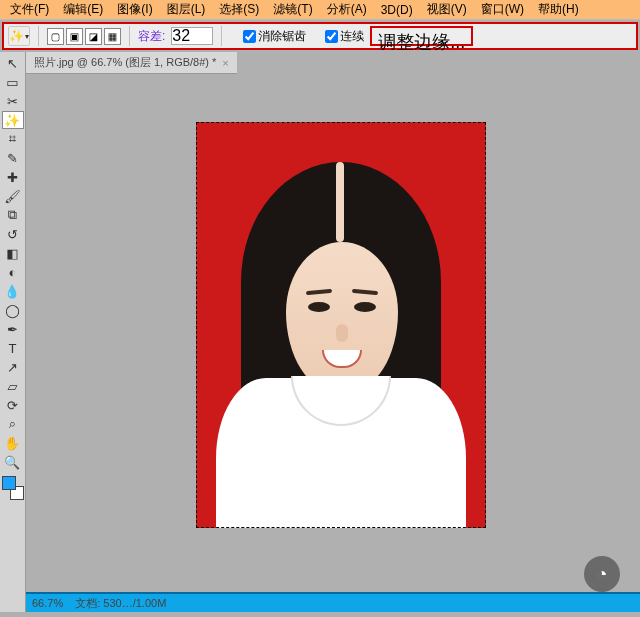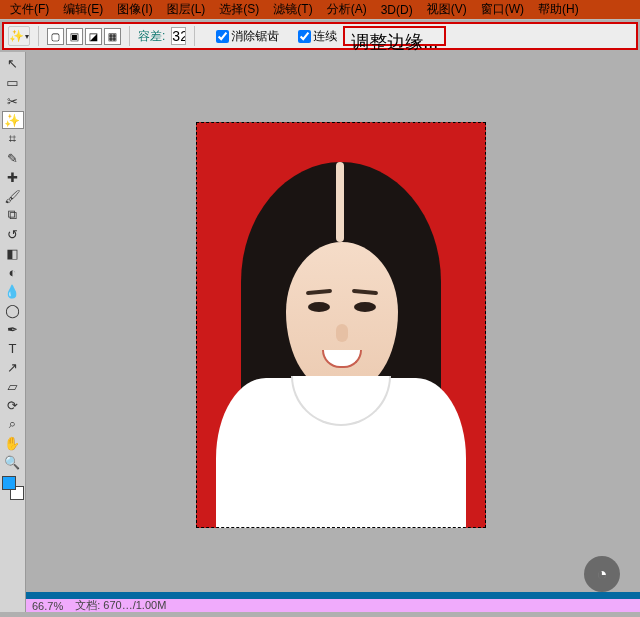--- a/index.html
+++ b/index.html
@@ -1,26 +1,26 @@
 <!DOCTYPE html>
 <html><head>
 <meta charset="utf-8">
 <style>
   * { margin: 0; padding: 0; box-sizing: border-box; }
   body { font-family: "Microsoft YaHei", SimSun, sans-serif; font-size: 12px; background: #b0b0b0; width: 640px; height: 617px; overflow: hidden; }
-  .menubar { background: #c2410c; border-bottom: 1px solid #bbb; height: 20px; display: flex; align-items: center; padding-left: 4px; gap: 2px; }
+  .menubar { background: #fdba74; border-bottom: 1px solid #bbb; height: 20px; display: flex; align-items: center; padding-left: 4px; gap: 2px; }
   .menubar span { padding: 2px 6px; cursor: default; }
   .options-bar { background: #ededed; border: 2px solid #d20000; height: 28px; display: flex; align-items: center; padding: 0 4px; gap: 6px; margin: 2px; }
   .tool-icon-btn { width: 22px; height: 20px; display: flex; align-items: center; justify-content: center; background: #ededed; border: 1px solid #c8c8c8; border-radius: 2px; }
   .tri { font-size: 8px; color: #333; margin-left: 1px; }
   .sep { width: 1px; height: 20px; background: #c0c0c0; margin: 0 2px; }
   .icon-group { display: flex; gap: 2px; }
   .mode-ico { width: 17px; height: 17px; border: 1px solid #888; background: #fff; display: flex; align-items: center; justify-content: center; font-size: 10px; }
-  .lbl { color: #0f766e; }
-  .tolerance-input { width: 15px; height: 18px; border: 1px solid #aaa; background: #fff; text-align: left; font-size: 14px; }
+  .lbl { color: #6d28d9; }
+  .tolerance-input { width: 42px; height: 18px; border: 1px solid #aaa; background: #fff; text-align: left; font-size: 16px; }
   .chk { display: flex; align-items: center; gap: 2px; padding-left: 13px; }
   .chk input { width: 13px; height: 13px; }
   .refine-btn { border: 2px solid #d20000; background: #eee; padding: 2px 6px; height: 20px; font-size: 18px; }
   .workspace { display: flex; height: 560px; }
   .toolbox { width: 26px; background: #d4d4d4; border-right: 1px solid #999; display: flex; flex-direction: column; align-items: center; padding-top: 2px; gap: 1px; }
   .tbx { width: 22px; height: 18px; display: flex; align-items: center; justify-content: center; font-size: 13px; color: #333; }
   .tbx.sel { background: #fff; border: 1px solid #888; }
   .swatches { margin-top: 4px; position: relative; width: 22px; height: 24px; }
   .sw-fg { position: absolute; top: 0; left: 0; width: 14px; height: 14px; background: #1aa3ff; border: 1px solid #444; }
   .sw-bg { position: absolute; bottom: 0; right: 0; width: 14px; height: 14px; background: #fff; border: 1px solid #444; }
@@ -36,21 +36,21 @@
   .eye { position: absolute; width: 22px; height: 10px; background: #2a1e18; border-radius: 50%; top: 60px; }
   .eye.l { left: 22px; } .eye.r { right: 22px; }
   .brow { position: absolute; width: 26px; height: 4px; background: #3a2a20; border-radius: 2px; top: 48px; }
   .brow.l { left: 20px; transform: rotate(-5deg); } .brow.r { right: 20px; transform: rotate(5deg); }
   .nose { position: absolute; top: 82px; left: 50px; width: 12px; height: 18px; background: #e6c0a4; border-radius: 6px; }
   .mouth { position: absolute; top: 108px; left: 36px; width: 40px; height: 18px; background: #fff; border-radius: 0 0 20px 20px; border: 2px solid #c86050; border-top: none; }
   .shirt { position: absolute; bottom: 0; left: 20px; width: 250px; height: 150px; background: #fff; border-radius: 50px 50px 0 0 / 80px 80px 0 0; }
   .collar { position: absolute; top: -2px; left: 75px; width: 100px; height: 50px; border: 2px solid #ddd; border-top: none; border-radius: 0 0 50px 50px; background: #fff; }
   .watermark { position: absolute; bottom: 20px; right: 20px; display: flex; align-items: center; gap: 8px; color: #fff; font-size: 15px; }
   .wm-circle { width: 36px; height: 36px; border-radius: 50%; background: #6a6a6a; display: flex; align-items: center; justify-content: center; color: #fff; font-size: 18px; }
-  .statusbar { position: absolute; bottom: 0; left: 0; right: 0; height: 20px; background: #f0abfc; border-top: 7px solid #0369a1; display: flex; align-items: center; padding: 0 6px; gap: 12px; font-size: 11px; color: #444; }
+  .statusbar { position: absolute; bottom: 0; left: 0; right: 0; height: 20px; background: #0ea5e9; border-top: 2px solid #0369a1; display: flex; align-items: center; padding: 0 6px; gap: 12px; font-size: 11px; color: #444; }
 </style>
 </head>
 <body>
 
 <div class="menubar">
   <span>文件(F)</span>
   <span>编辑(E)</span>
   <span>图像(I)</span>
   <span>图层(L)</span>
   <span>选择(S)</span>
@@ -114,20 +114,24 @@
     <div class="tbx">⌕</div>
     <div class="tbx">✋</div>
     <div class="tbx">🔍</div>
     <div class="swatches">
       <div class="sw-bg"></div>
       <div class="sw-fg"></div>
     </div>
   </div>
 
   <div class="canvas-area">
+    <div class="doc-tab">
+      <span>照片.jpg @ 66.7% (图层 1, RGB/8#) *</span>
+      <span class="close-x">×</span>
+    </div>
 
     <div class="canvas">
       <div class="portrait">
         <div class="hair"></div>
         <div class="part"></div>
         <div class="face">
           <div class="brow l"></div>
           <div class="brow r"></div>
           <div class="eye l"></div>
           <div class="eye r"></div>
@@ -140,16 +144,16 @@
       </div>
       <div class="marquee"></div>
     </div>
 
     <div class="watermark">
       <div class="wm-circle">◔</div>
     </div>
 
     <div class="statusbar">
       <span>66.7%</span>
-      <span>文档: 670…/1.00M</span>
+      <span>文档: 530…/1.00M</span>
     </div>
   </div>
 </div>
 
 </body></html>

